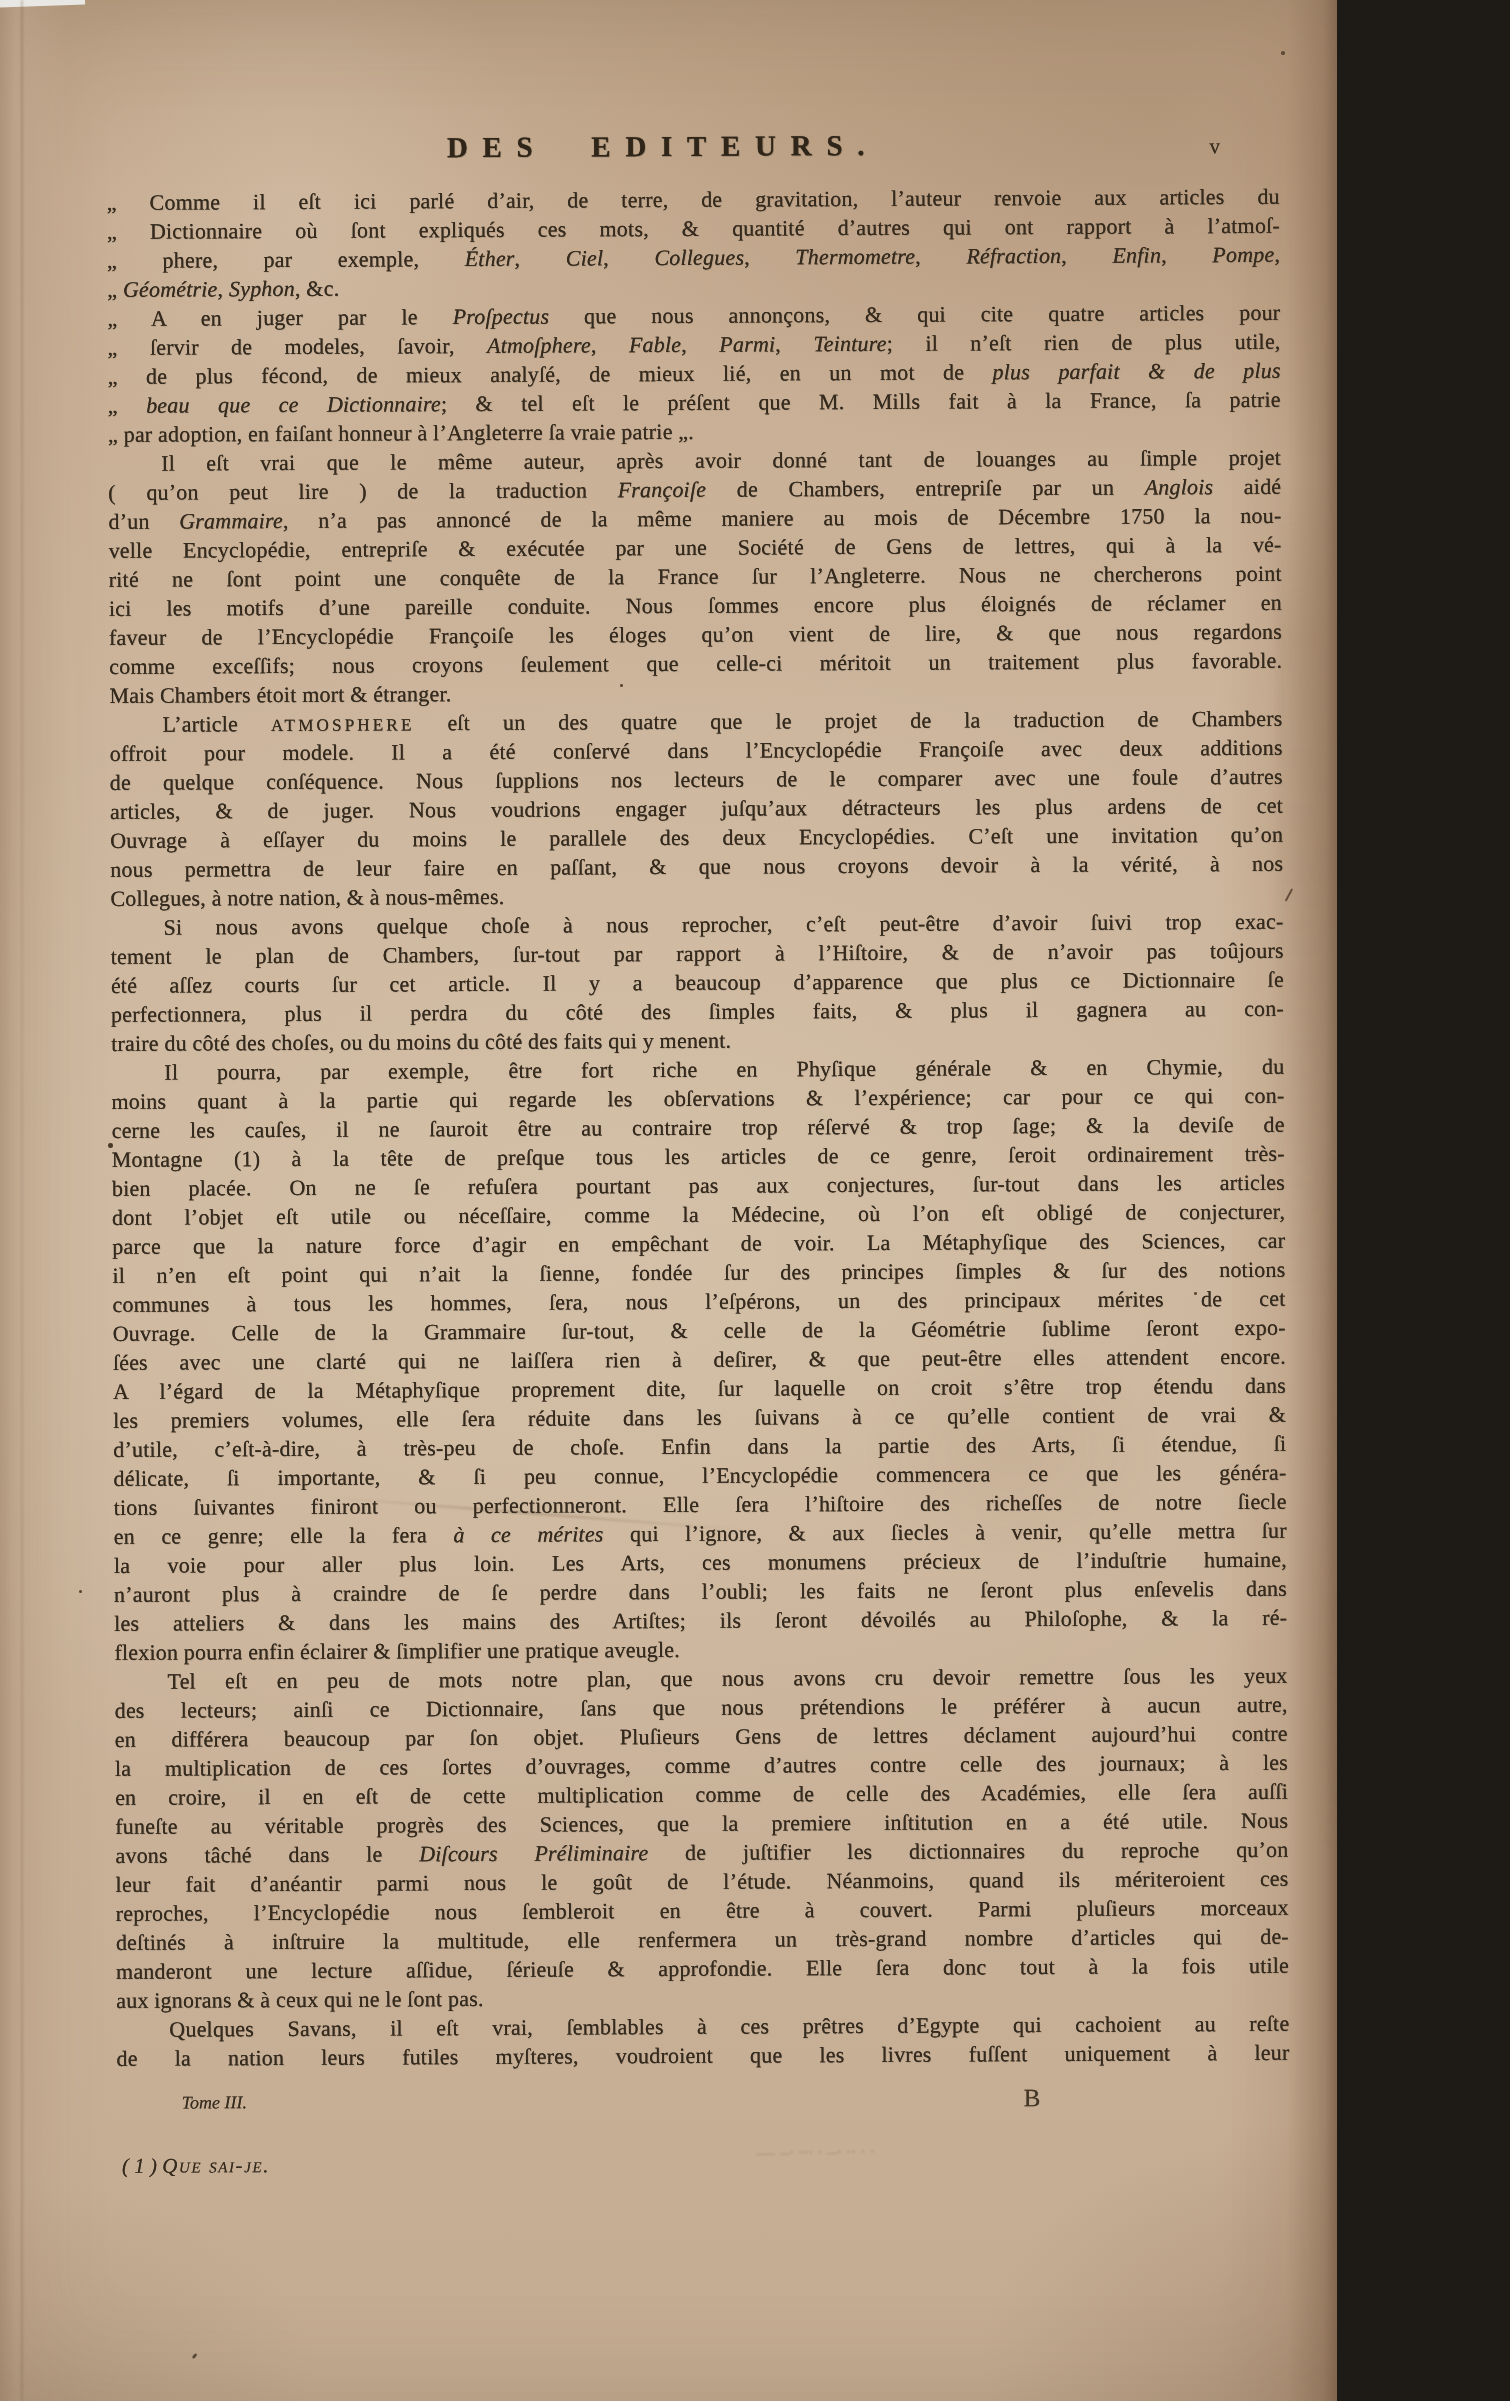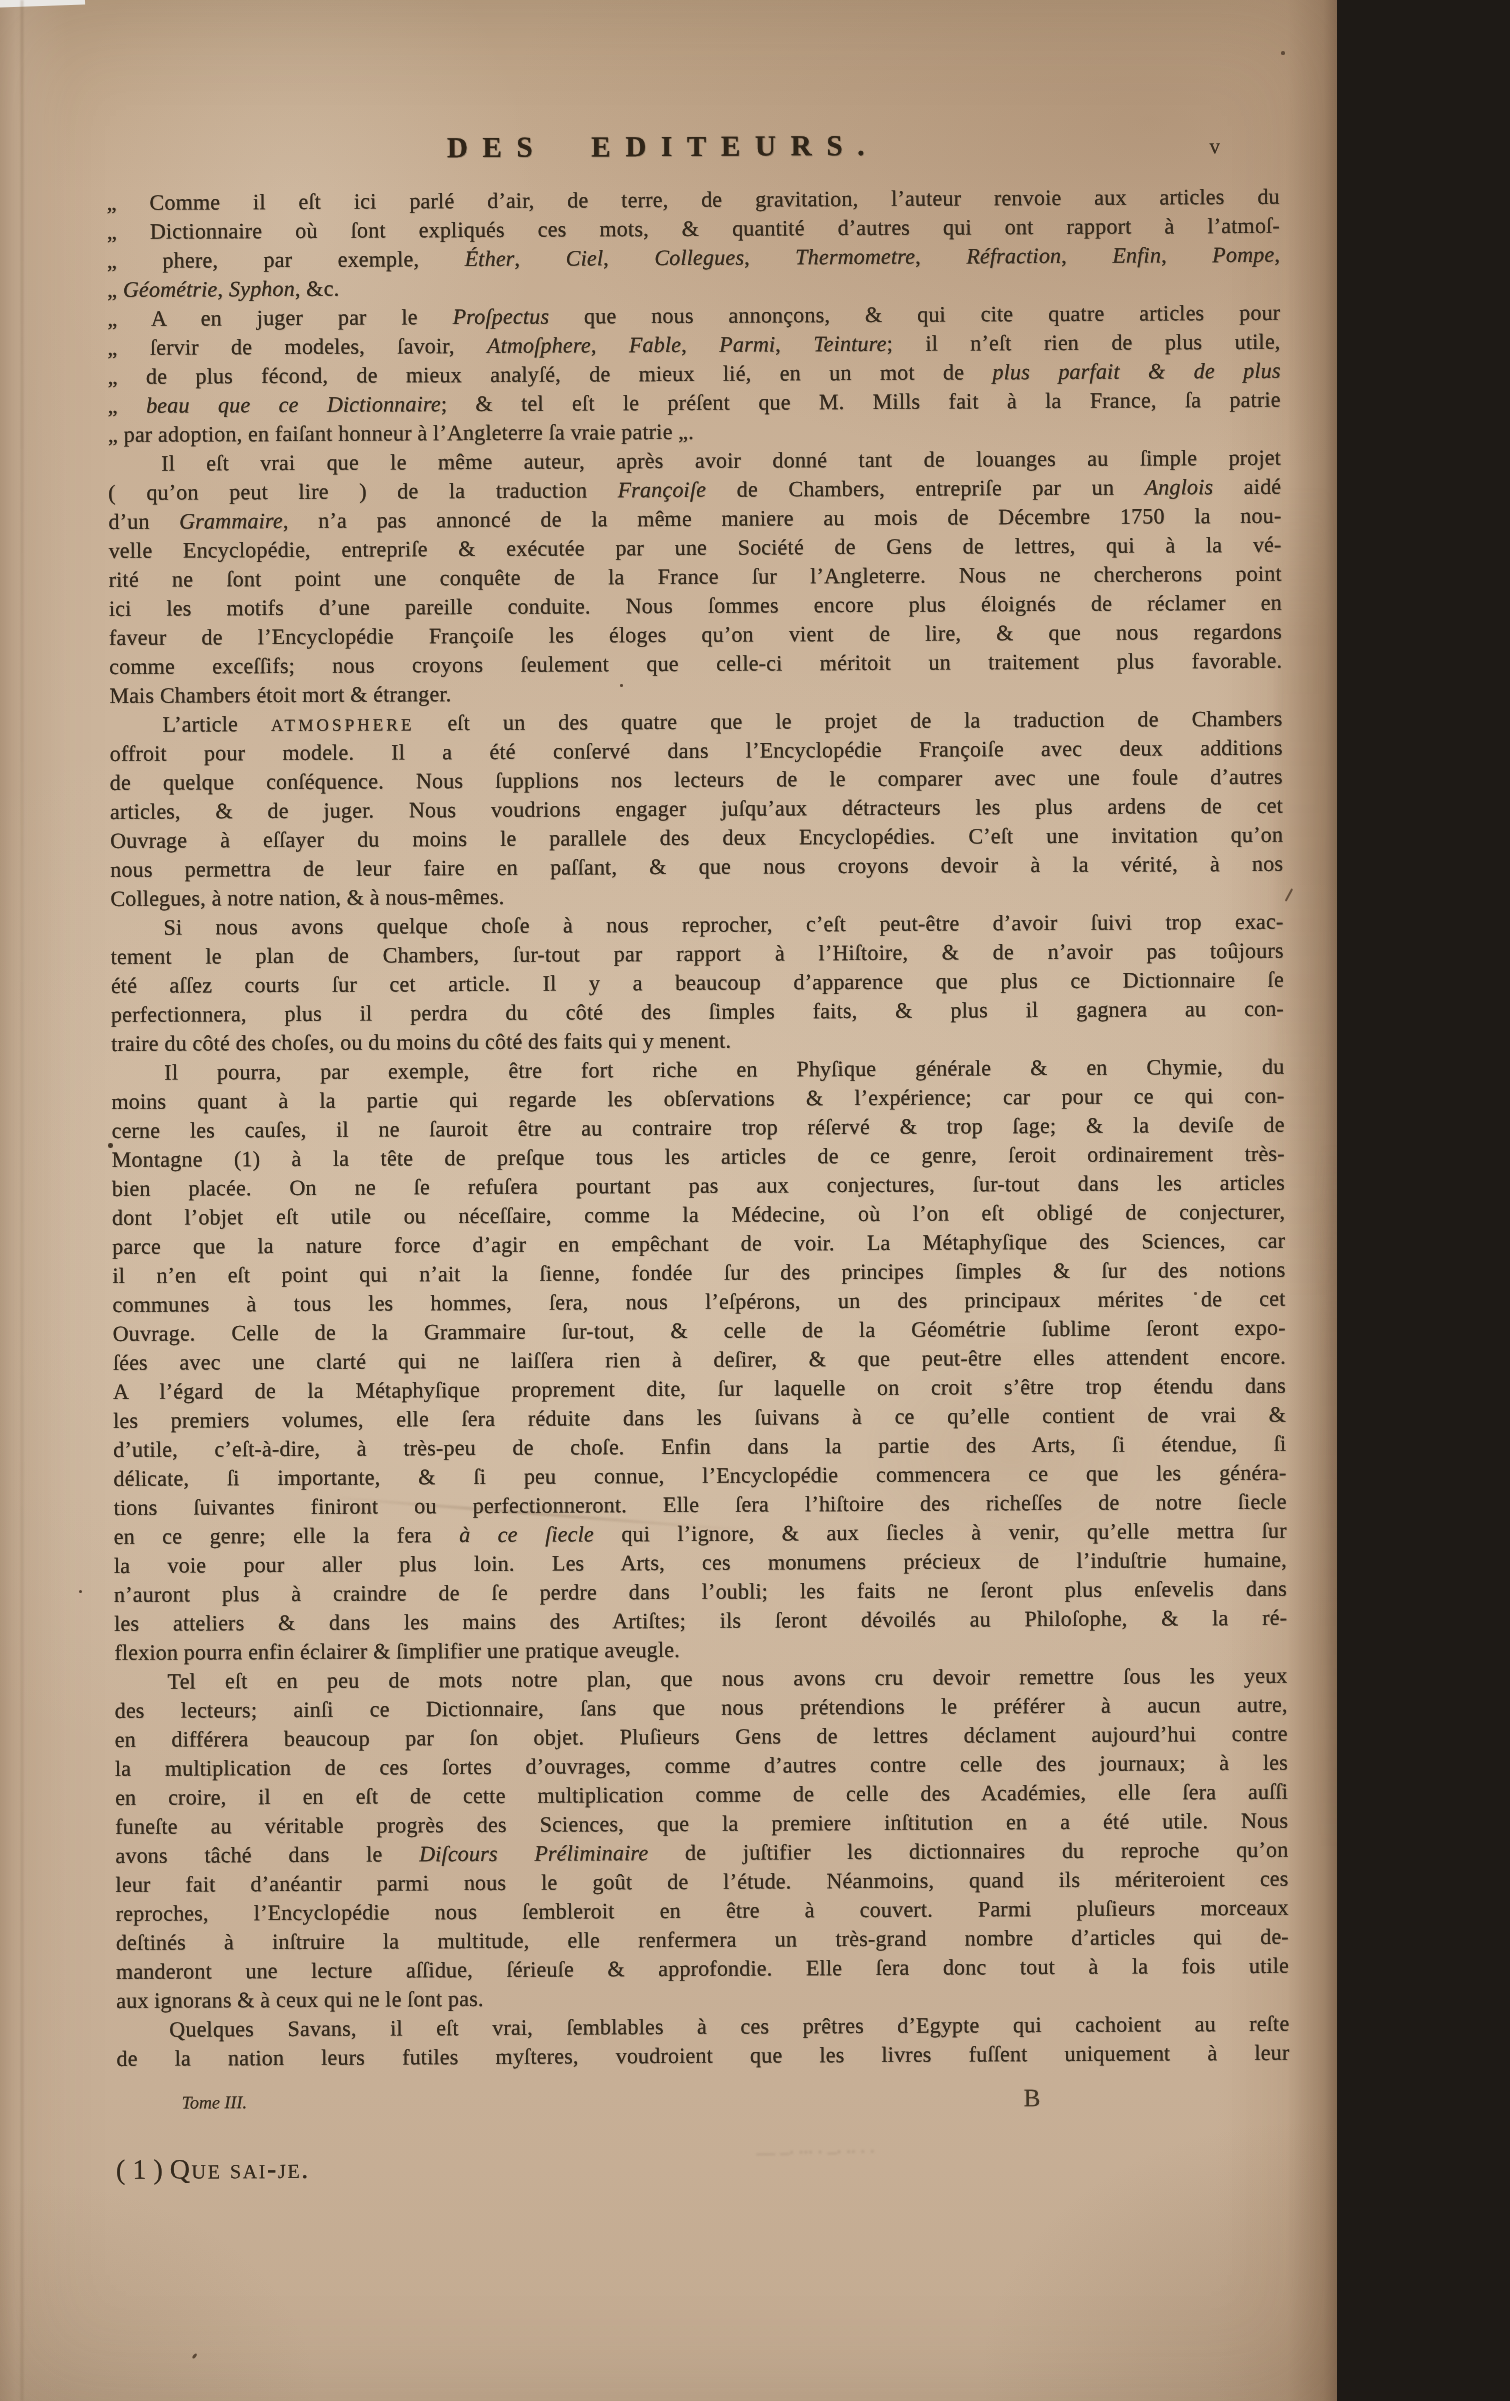--- a/index.html
+++ b/index.html
@@ -46,22 +46,23 @@
   .scv{font-variant:small-caps;letter-spacing:1.6px;}
   .tome{
     position:absolute;left:177px;top:2090px;font-size:18px;font-style:italic;color:#372c1e;
     text-shadow:0 0 0.6px rgba(45,34,22,.7);
   }
   .sig{
     position:absolute;left:1019px;top:2086px;font-size:25px;color:#433625;
     text-shadow:0 0 0.8px rgba(45,34,22,.6);
   }
   .footnote{
-    position:absolute;left:111px;top:2151px;font-size:28px;color:#342a1d;
+    position:absolute;left:117px;top:2151px;font-size:21px;color:#342a1d;
     text-shadow:0 0 0.6px rgba(45,34,22,.75);
+    font-style:italic;
   }
   .ghost{
     position:absolute;left:461px;top:2143px;width:409px;font-size:19px;font-style:italic;
     color:rgba(100,80,58,.30);transform:scaleX(-1) rotate(.4deg);filter:blur(1.3px);
     white-space:nowrap;
   }
   
   .corner-sliver{position:absolute;left:-4.2px;top:-3.1px;width:89px;height:9.4px;background:#eef0ee;transform:rotate(-2deg);opacity:.9;}
   .crease-v{position:absolute;left:21px;top:0;width:1.6px;height:100%;background:linear-gradient(180deg,rgba(112,88,64,.3),rgba(112,88,64,.12) 40%,rgba(112,88,64,.25));filter:blur(0.8px);}
   .crease-d{position:absolute;left:325px;top:1513px;width:430px;height:2.1px;background:linear-gradient(90deg,rgba(116,90,66,0),rgba(116,90,66,.4) 45%,rgba(116,90,66,0));transform:rotate(4.5deg);filter:blur(1.3px);}
@@ -157,21 +158,21 @@
           <div class="line">parce que la nature force d’agir en empêchant de voir. La Métaphyſique des Sciences, car</div>
           <div class="line">il n’en eſt point qui n’ait la ſienne, fondée ſur des principes ſimples &amp; ſur des notions</div>
           <div class="line">communes à tous les hommes, ſera, nous l’eſpérons, un des principaux mérites de cet</div>
           <div class="line">Ouvrage. Celle de la Grammaire ſur-tout, &amp; celle de la Géométrie ſublime ſeront expo-</div>
           <div class="line">ſées avec une clarté qui ne laiſſera rien à deſirer, &amp; que peut-être elles attendent encore.</div>
           <div class="line">A l’égard de la Métaphyſique proprement dite, ſur laquelle on croit s’être trop étendu dans</div>
           <div class="line">les premiers volumes, elle ſera réduite dans les ſuivans à ce qu’elle contient de vrai &amp;</div>
           <div class="line">d’utile, c’eſt-à-dire, à très-peu de choſe. Enfin dans la partie des Arts, ſi étendue, ſi</div>
           <div class="line">délicate, ſi importante, &amp; ſi peu connue, l’Encyclopédie commencera ce que les généra-</div>
           <div class="line">tions ſuivantes finiront ou perfectionneront. Elle ſera l’hiſtoire des richeſſes de notre ſiecle</div>
-          <div class="line">en ce genre; elle la fera <i>à ce ſiecle</i> qui l’ignore, &amp; aux ſiecles à venir, qu’elle mettra ſur</div>
+          <div class="line">en ce genre; elle la fera <i>à ce mérites</i> qui l’ignore, &amp; aux ſiecles à venir, qu’elle mettra ſur</div>
           <div class="line">la voie pour aller plus loin. Les Arts, ces monumens précieux de l’induſtrie humaine,</div>
           <div class="line">n’auront plus à craindre de ſe perdre dans l’oubli; les faits ne ſeront plus enſevelis dans</div>
           <div class="line">les atteliers &amp; dans les mains des Artiſtes; ils ſeront dévoilés au Philoſophe, &amp; la ré-</div>
           <div class="line short">flexion pourra enfin éclairer &amp; ſimplifier une pratique aveugle.</div>
         </div>
         <div class="para">
           <div class="line indent">Tel eſt en peu de mots notre plan, que nous avons cru devoir remettre ſous les yeux</div>
           <div class="line">des lecteurs; ainſi ce Dictionnaire, ſans que nous prétendions le préférer à aucun autre,</div>
           <div class="line">en différera beaucoup par ſon objet. Pluſieurs Gens de lettres déclament aujourd’hui contre</div>
           <div class="line">la multiplication de ces ſortes d’ouvrages, comme d’autres contre celle des journaux; à les</div>

